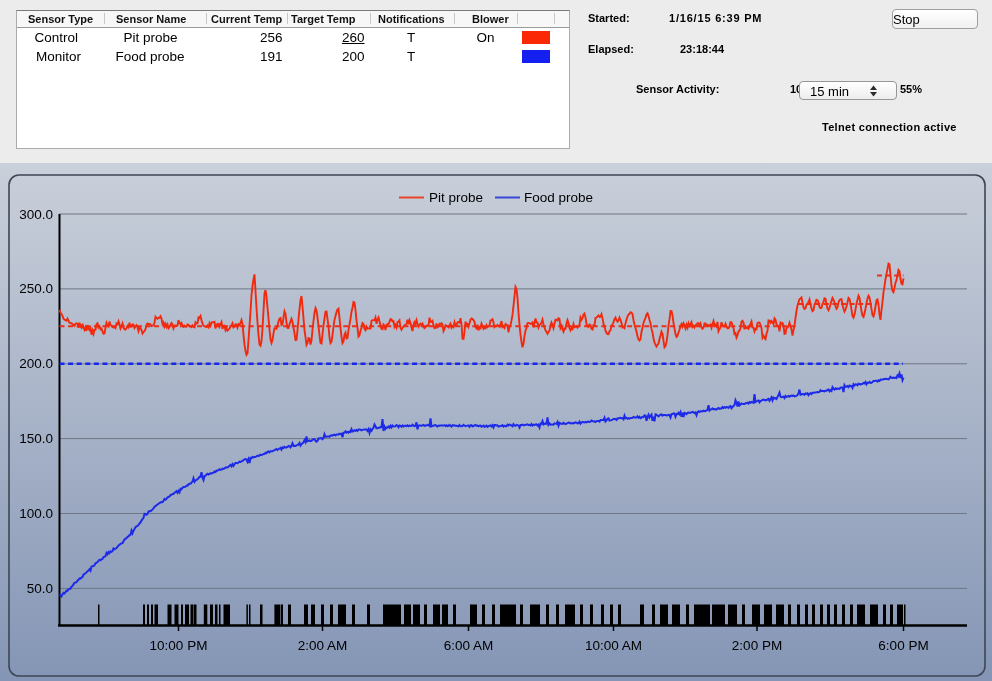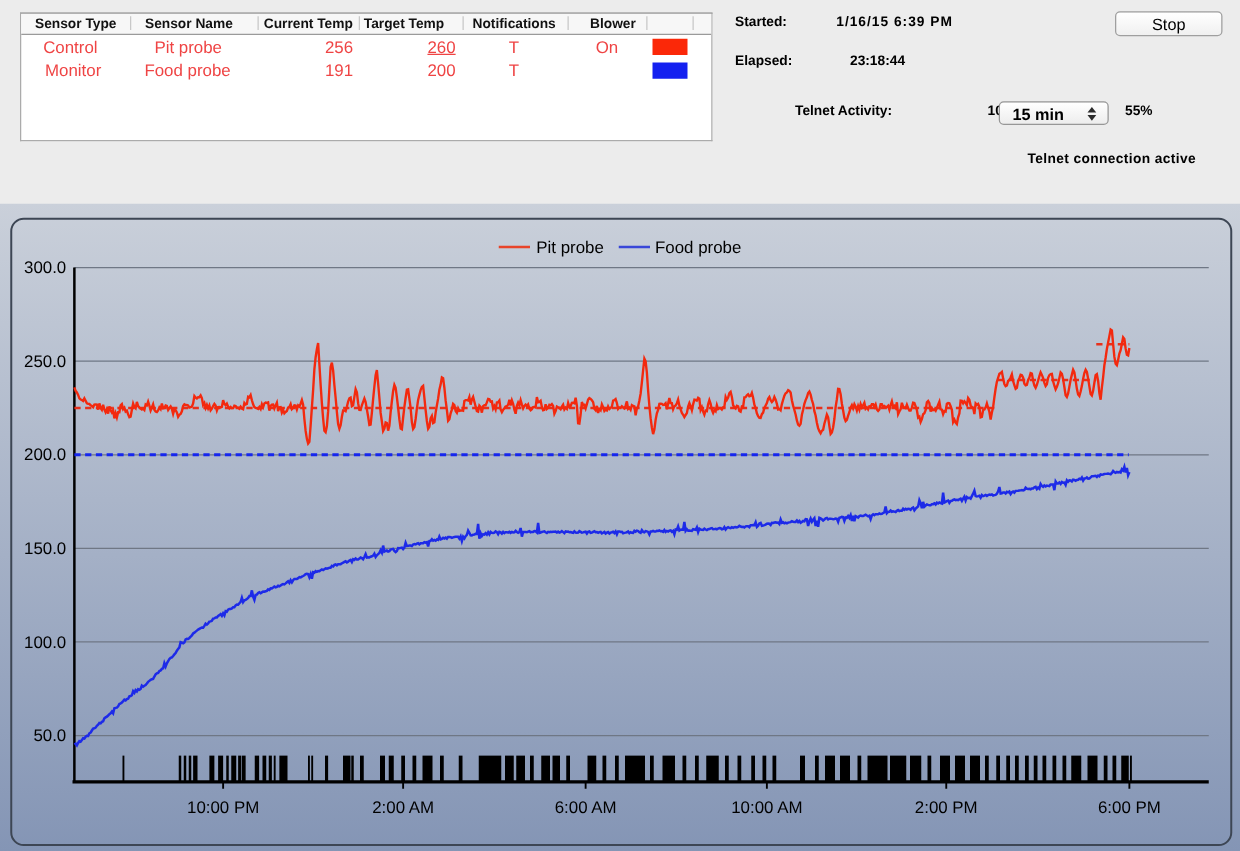--- a/index.html
+++ b/index.html
@@ -1,25 +1,25 @@
 <!DOCTYPE html>
 <html><head><meta charset="utf-8">
 <style>
   html,body{margin:0;padding:0;}
   body{width:992px;height:681px;font-family:"Liberation Sans",sans-serif;background:#ececec;overflow:hidden;position:relative;}
   .top{position:absolute;left:0;top:0;width:992px;height:163px;background:#ececec;}
-  .tablebox{position:absolute;left:16px;top:10px;width:554px;height:103px;background:#fff;border:1px solid #ababab;border-top-color:#7a7a7a;box-sizing:border-box;}
+  .tablebox{position:absolute;left:16px;top:10px;width:554px;height:139px;background:#fff;border:1px solid #ababab;border-top-color:#7a7a7a;box-sizing:border-box;}
   .thead{position:absolute;left:0;top:0;width:552px;height:16px;background:#f7f7f7;border-bottom:1px solid #9a9a9a;}
   .th{position:absolute;top:2px;font-size:11px;font-weight:bold;color:#111;white-space:nowrap;}
   .sep{position:absolute;top:2px;width:1px;height:11px;background:#c8c8c8;}
-  .cell{position:absolute;font-size:13.5px;color:#ef4444;white-space:nowrap;}
+  .cell{position:absolute;font-size:13.5px;color:#000000;white-space:nowrap;}
   .lbl{position:absolute;font-size:11px;color:#000;white-space:nowrap;}
   .bold{font-weight:bold;}
-  .btn{position:absolute;left:892px;top:9px;width:86px;height:20px;border:1px solid #9f9f9f;border-radius:4px;background:linear-gradient(#ffffff,#f0f0f0);box-sizing:border-box;text-align:center;font-size:13px;line-height:19px;color:#000;}
-  .popup{position:absolute;left:799px;top:81px;width:88px;height:19px;border:1px solid #979797;border-radius:4px;background:linear-gradient(#ffffff,#ededed);box-sizing:border-box;font-size:13px;color:#000;font-weight:bold;}
+  .btn{position:absolute;left:892px;top:9px;width:86px;height:20px;border:1px solid #9f9f9f;border-radius:4px;background:linear-gradient(#ffffff,#f0f0f0);box-sizing:border-box;font-size:13px;line-height:19px;color:#000;}
+  .popup{position:absolute;left:799px;top:81px;width:98px;height:19px;border:1px solid #979797;border-radius:4px;background:linear-gradient(#ffffff,#ededed);box-sizing:border-box;font-size:13px;color:#000;}
   .chart{position:absolute;left:0;top:163px;width:992px;height:518px;background:linear-gradient(#cad0da,#8495b5);}
 </style></head>
 <body>
 <div class="top">
   <div class="tablebox">
     <div class="thead">
       <div class="th" style="left:11px;">Sensor Type</div>
       <div class="sep" style="left:86.5px;"></div>
       <div class="th" style="left:99px;">Sensor Name</div>
       <div class="sep" style="left:189px;"></div>
@@ -45,21 +45,21 @@
     <div class="cell" style="right:286.5px;top:38px;">191</div>
     <div class="cell" style="right:204.5px;top:38px;">200</div>
     <div class="cell" style="left:390px;top:38px;">T</div>
     <div style="position:absolute;left:504.5px;top:38.5px;width:28px;height:13px;background:#1420f0;"></div>
   </div>
   <div class="lbl bold" style="left:588px;top:12px;">Started:</div>
   <div class="lbl bold" style="left:669px;top:12px;letter-spacing:0.8px;">1/16/15 6:39 PM</div>
   <div class="btn">Stop</div>
   <div class="lbl bold" style="left:588px;top:43px;">Elapsed:</div>
   <div class="lbl bold" style="left:680px;top:43px;">23:18:44</div>
-  <div class="lbl bold" style="left:636px;top:83px;">Telnet Activity:</div>
+  <div class="lbl bold" style="left:636px;top:83px;">Sensor Activity:</div>
   <div class="lbl bold" style="left:790px;top:83px;">10%</div>
   <div class="popup">
       <span style="position:absolute;left:10px;top:2px;">15 min</span>
     <svg style="position:absolute;left:68px;top:3px;" width="11" height="12" viewBox="0 0 11 12">
         <path d="M5.5 0.5 L9 5 L2 5 Z" fill="#2b2b2b"></path>
         <path d="M5.5 11.5 L9 7 L2 7 Z" fill="#2b2b2b"></path>
       </svg>
   </div>
   <div class="lbl bold" style="left:900px;top:83px;">55%</div>
   <div class="lbl bold" style="left:822px;top:121px;letter-spacing:0.3px;">Telnet connection active</div>

